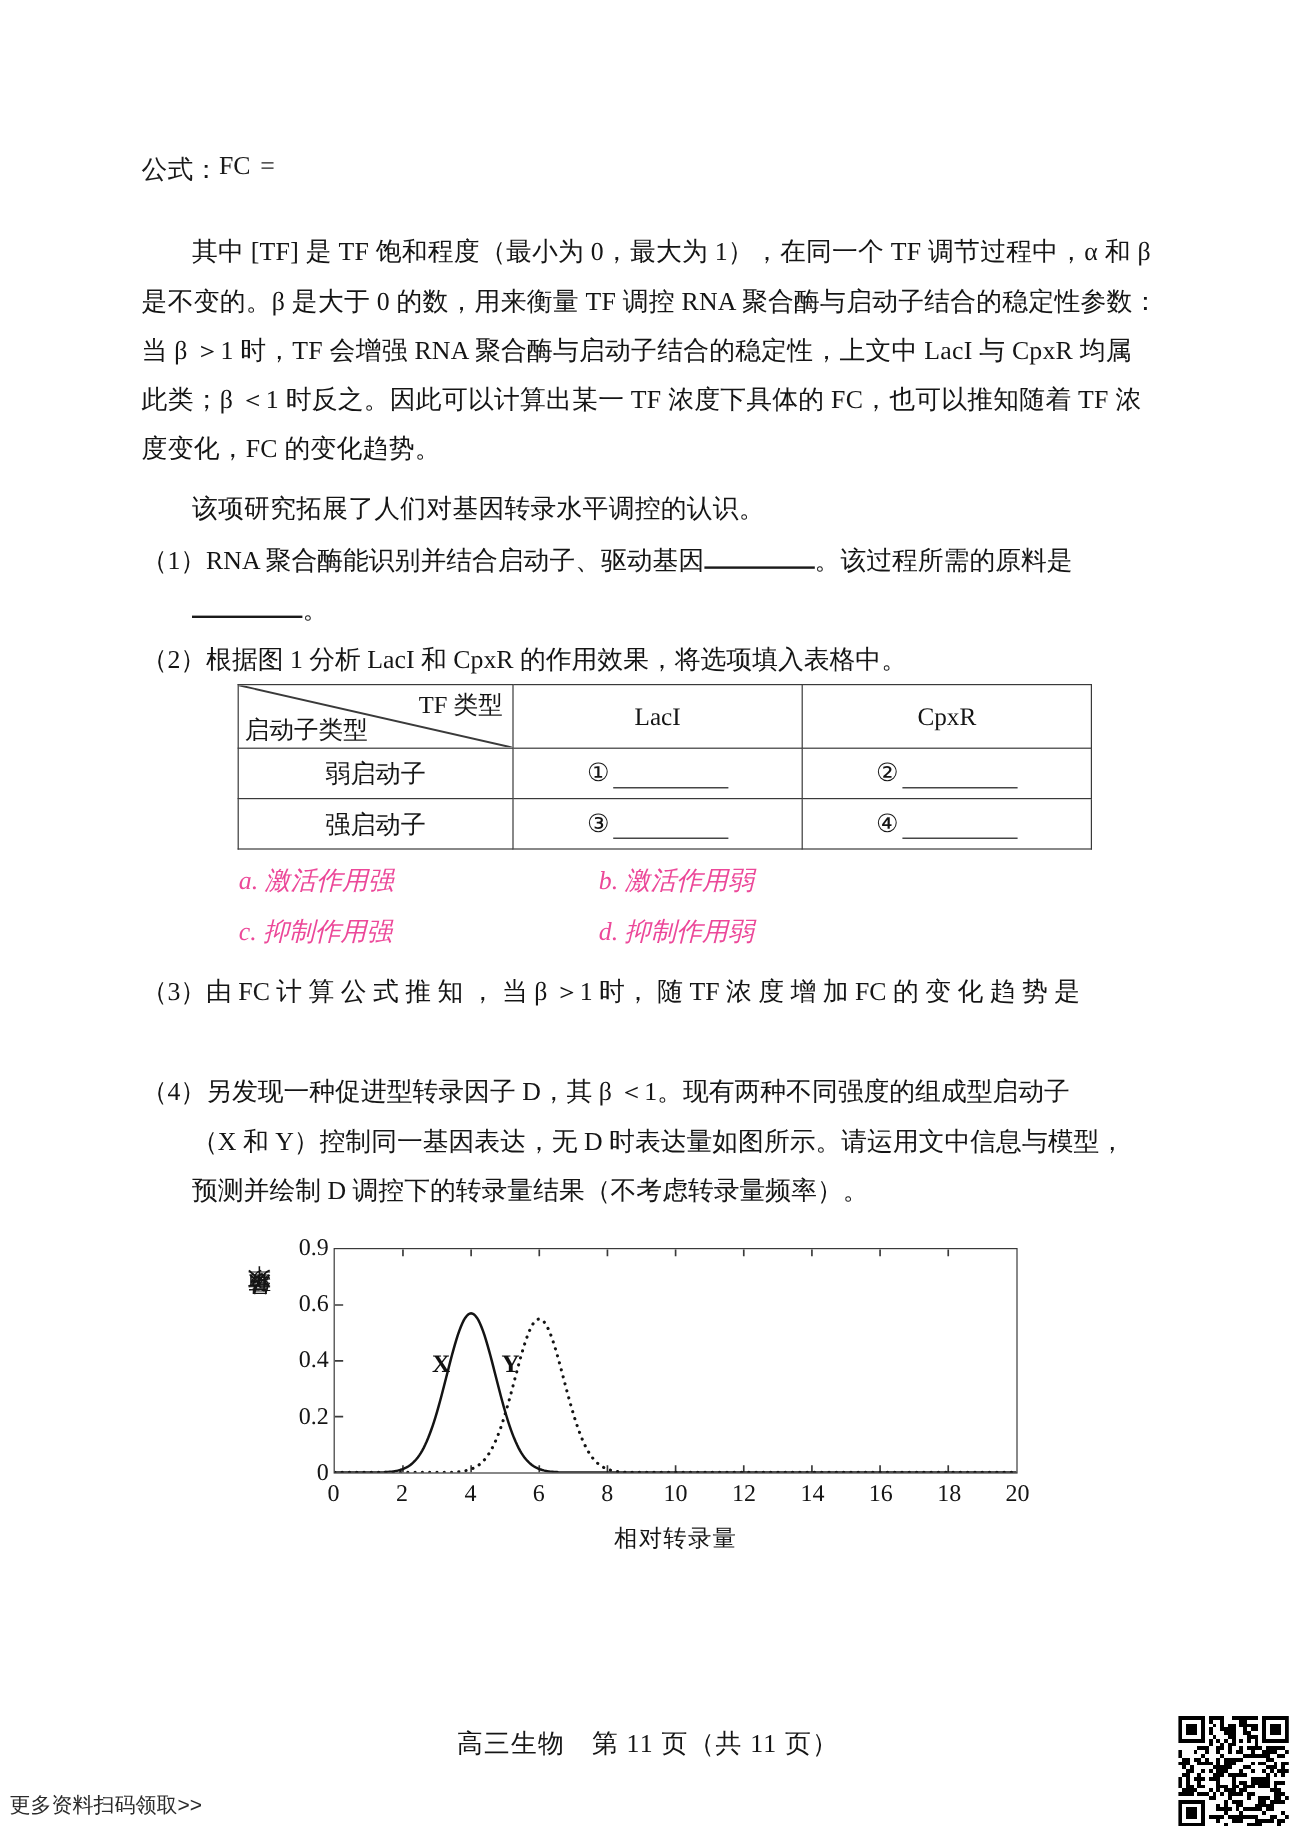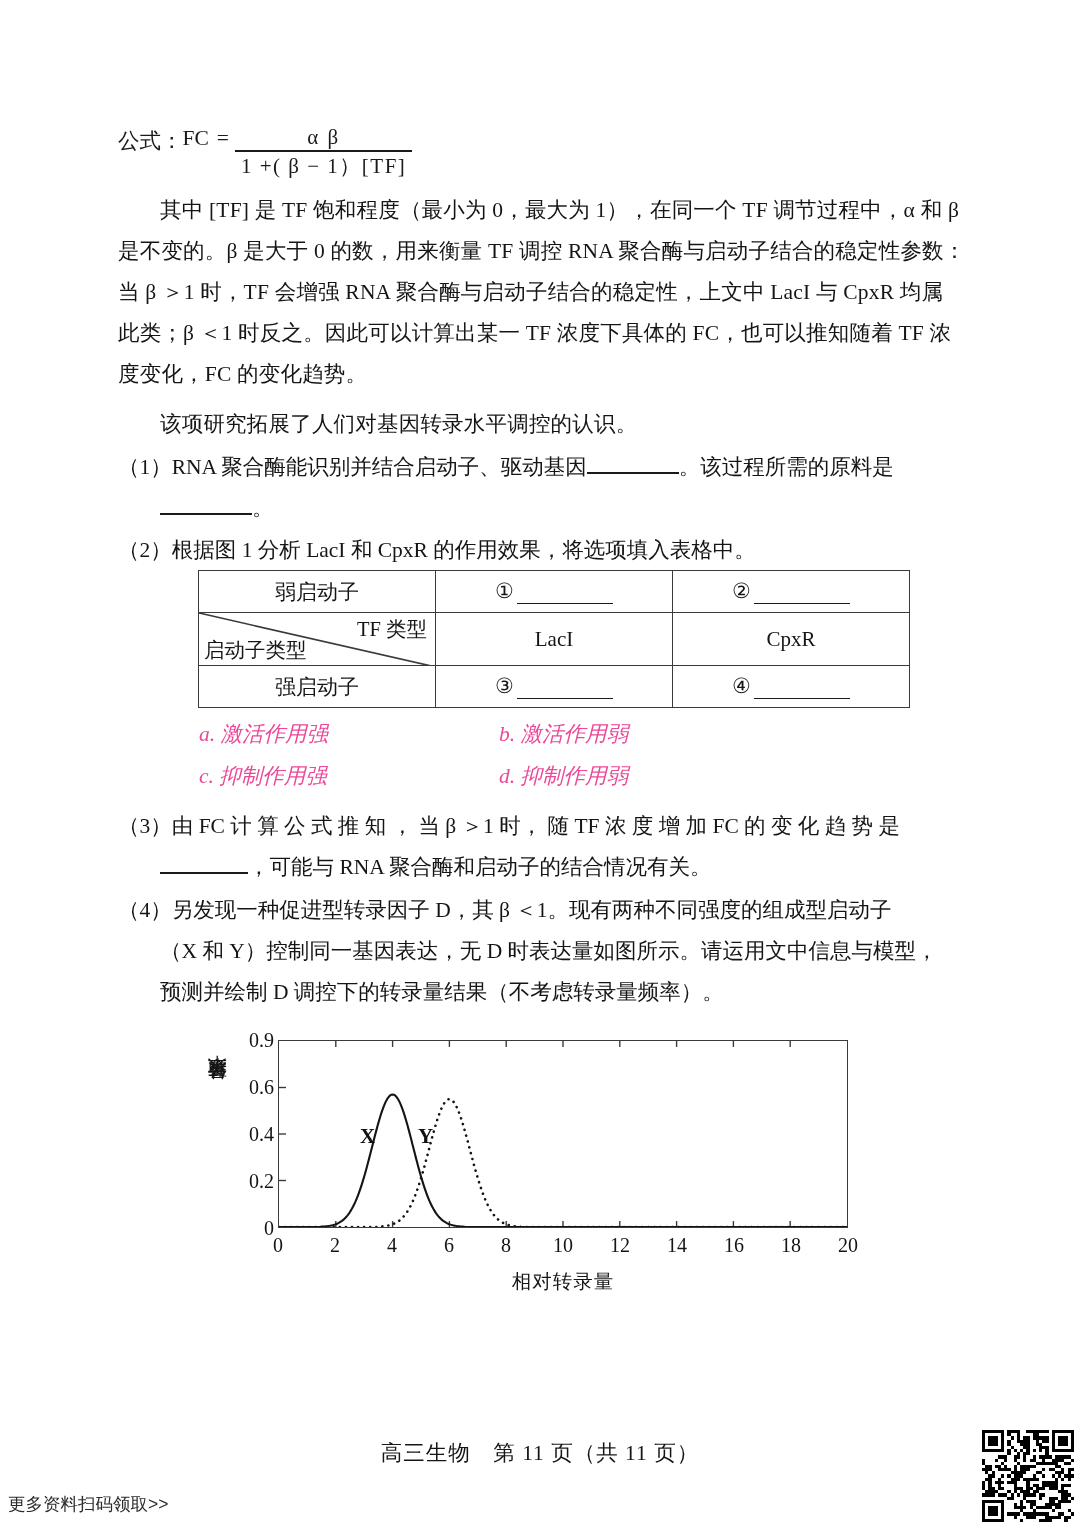--- a/index.html
+++ b/index.html
@@ -243,25 +243,20 @@
 </head>
 <body>
 
 <div class="page">
 
 
   <div class="formula-row">
     <span>公式：</span>
     <span>FC</span>
     <span class="fc-eq">=</span>
-    <span class="frac">
-      <span class="num">α β</span>
-      <span class="bar"></span>
-      <span class="den">1 +( β  − 1）[TF]</span>
-    </span>
   </div>
 
   <div class="para" style="left:160px; top:190px;">其中 [TF] 是 TF 饱和程度（最小为 0，最大为 1），在同一个 TF 调节过程中，α 和 β</div>
   <div class="para" style="left:118px; top:231px;">是不变的。β 是大于 0 的数，用来衡量 TF 调控 RNA 聚合酶与启动子结合的稳定性参数：</div>
   <div class="para" style="left:118px; top:272px;">当 β ＞1 时，TF 会增强 RNA 聚合酶与启动子结合的稳定性，上文中 LacI 与 CpxR 均属</div>
   <div class="para" style="left:118px; top:313px;">此类；β ＜1 时反之。因此可以计算出某一 TF 浓度下具体的 FC，也可以推知随着 TF 浓</div>
   <div class="para" style="left:118px; top:354px;">度变化，FC 的变化趋势。</div>
 
   <div class="para" style="left:160px; top:404px;">该项研究拓展了人们对基因转录水平调控的认识。</div>
 
@@ -269,45 +264,45 @@
     <span>（1）RNA 聚合酶能识别并结合启动子、驱动基因</span><span class="blank b-long"></span><span>。该过程所需的原料是</span>
   </div>
   <div class="qline" style="left:160px; top:488px;">
     <span class="blank b-long"></span><span>。</span>
   </div>
 
   <div class="qline" style="left:118px; top:530px;">（2）根据图 1 分析 LacI 和 CpxR 的作用效果，将选项填入表格中。</div>
 
   <table class="tbl">
     <tbody>
+      <tr>
+        <td class="hcell">
+          <svg class="diag" viewBox="0 0 228 52" preserveAspectRatio="none">
+            <line x1="0" y1="0" x2="228" y2="52" stroke="#3a3a3a" stroke-width="1.6"></line>
+          </svg>
+          <span class="tf-type">TF 类型</span>
+          <span class="pr-type">启动子类型</span>
+        </td>
+        <td class="colhead">LacI</td>
+        <td class="colhead">CpxR</td>
+      </tr>
       <tr>
         <td class="rowcell rowlabel">弱启动子</td>
         <td class="rowcell">
           <span class="cellmark">
             <span class="num">①</span>
               <span class="ul"></span>
           </span>
         </td>
         <td class="rowcell">
           <span class="cellmark">
             <span class="num">②</span>
               <span class="ul"></span>
           </span>
         </td>
-      </tr>
-      <tr>
-        <td class="hcell">
-          <svg class="diag" viewBox="0 0 228 52" preserveAspectRatio="none">
-            <line x1="0" y1="0" x2="228" y2="52" stroke="#3a3a3a" stroke-width="1.6"></line>
-          </svg>
-          <span class="tf-type">TF 类型</span>
-          <span class="pr-type">启动子类型</span>
-        </td>
-        <td class="colhead">LacI</td>
-        <td class="colhead">CpxR</td>
       </tr>
       <tr>
         <td class="rowcell rowlabel">强启动子</td>
         <td class="rowcell">
           <span class="cellmark">
             <span class="num">③</span>
               <span class="ul"></span>
           </span>
         </td>
         <td class="rowcell">
@@ -331,23 +326,20 @@
   <div class="opt" style="left:199px; top:761px;">
     <span>c.</span>
     <span>抑制作用强</span>
   </div>
   <div class="opt" style="left:499px; top:761px;">
     <span>d.</span>
     <span>抑制作用弱</span>
   </div>
 
   <div class="qline" style="left:118px; top:806px;">（3）由 FC 计 算 公 式 推 知 ， 当 β ＞1 时， 随 TF 浓 度 增 加 FC 的 变 化 趋 势 是</div>
-  <div class="qline" style="left:160px; top:847px;">
-    <span class="blank b-med"></span><span>，可能与 RNA 聚合酶和启动子的结合情况有关。</span>
-  </div>
 
   <div class="qline" style="left:118px; top:890px;">（4）另发现一种促进型转录因子 D，其 β ＜1。现有两种不同强度的组成型启动子</div>
   <div class="qline" style="left:160px; top:972px;">预测并绘制 D 调控下的转录量结果（不考虑转录量频率）。</div>
   <div class="qline" style="left:160px; top:931px;">（X 和 Y）控制同一基因表达，无 D 时表达量如图所示。请运用文中信息与模型，</div>
 
   <div class="chart-wrap">
     <div class="ylabel-vert">转录量频率</div>
     <div class="yticks-col">
         <div class="ytick" style="top: 200px;">0</div>
         <div class="ytick" style="top: 153px;">0.2</div>

